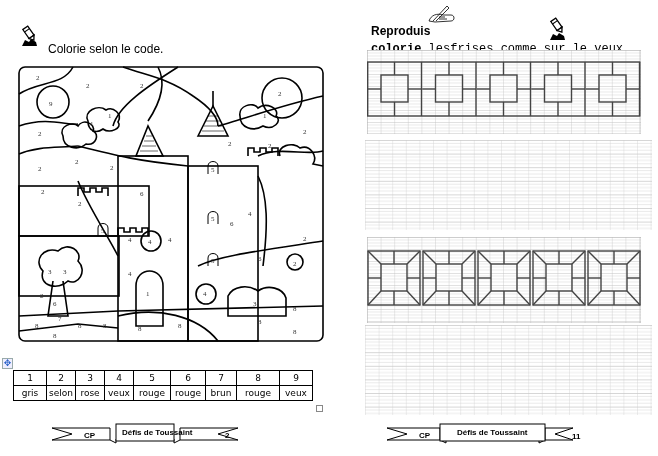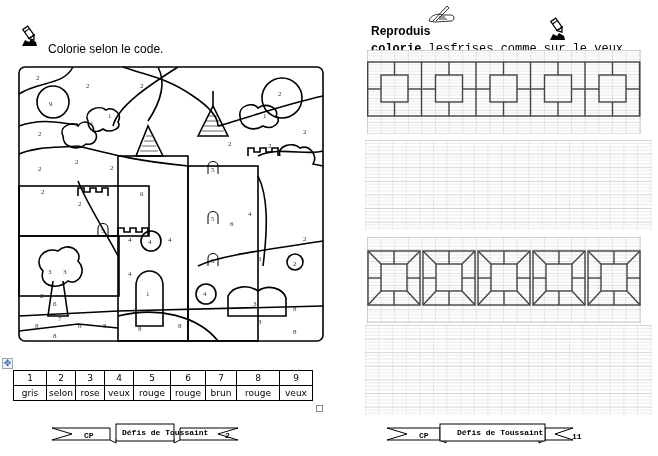--- a/index.html
+++ b/index.html
@@ -6,21 +6,21 @@
   body{width:658px;height:456px;position:relative;overflow:hidden;font-family:"Liberation Sans",sans-serif;color:#000;}
   .abs{position:absolute;}
   .instr{font-size:12px;margin-top:12px;}
   .bold{font-weight:bold;}
   .squiggle{text-decoration:underline wavy #3a9a3a;text-decoration-thickness:1px;text-underline-offset:2px;}
   .pic{position:absolute;left:18px;top:66px;width:306px;height:276px;}
   table.code{position:absolute;left:13px;top:370px;border-collapse:collapse;font-family:"DejaVu Sans",sans-serif;font-size:9px;}
   table.code td{border:1px solid #000;text-align:center;height:14px;padding:0 2px;}
   .move-handle{position:absolute;left:2px;top:358px;width:9px;height:9px;border:1px solid #9aa;background:#eef;font-size:9px;line-height:9px;text-align:center;color:#2a62c8;}
   .resize-handle{position:absolute;left:316px;top:405px;width:5px;height:5px;border:1px solid #888;background:#fff;}
-  .banner{position:absolute;width:190px;height:24px;font-family:Liberation Mono, monospace;}
+  .banner{position:absolute;width:190px;height:24px;}
   .banner .cp,.banner .title,.banner .num{position:absolute;font-size:8px;font-weight:bold;}
   .grid{position:absolute;}
 </style>
 </head>
 <body>
 
 <div class="abs" style="left:20px;top:25px;width:22px;height:22px;">
   <svg width="22" height="22" viewBox="0 0 22 22">
     <g transform="rotate(-35 11 11)">
       <rect x="8" y="1" width="6" height="11" fill="#fff" stroke="#000" stroke-width="1.3"></rect>

